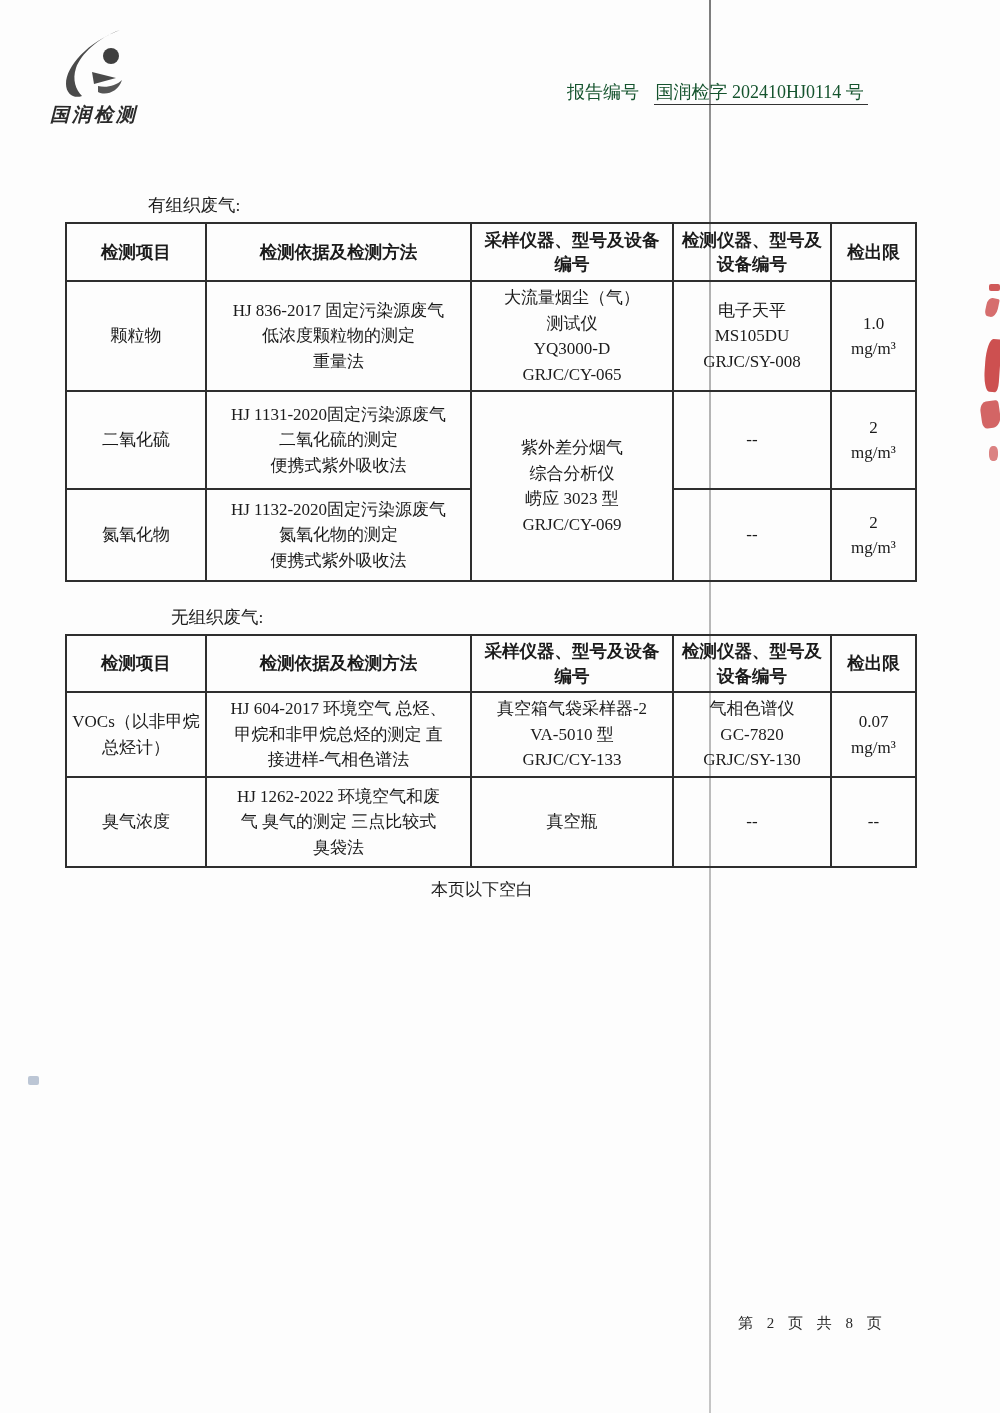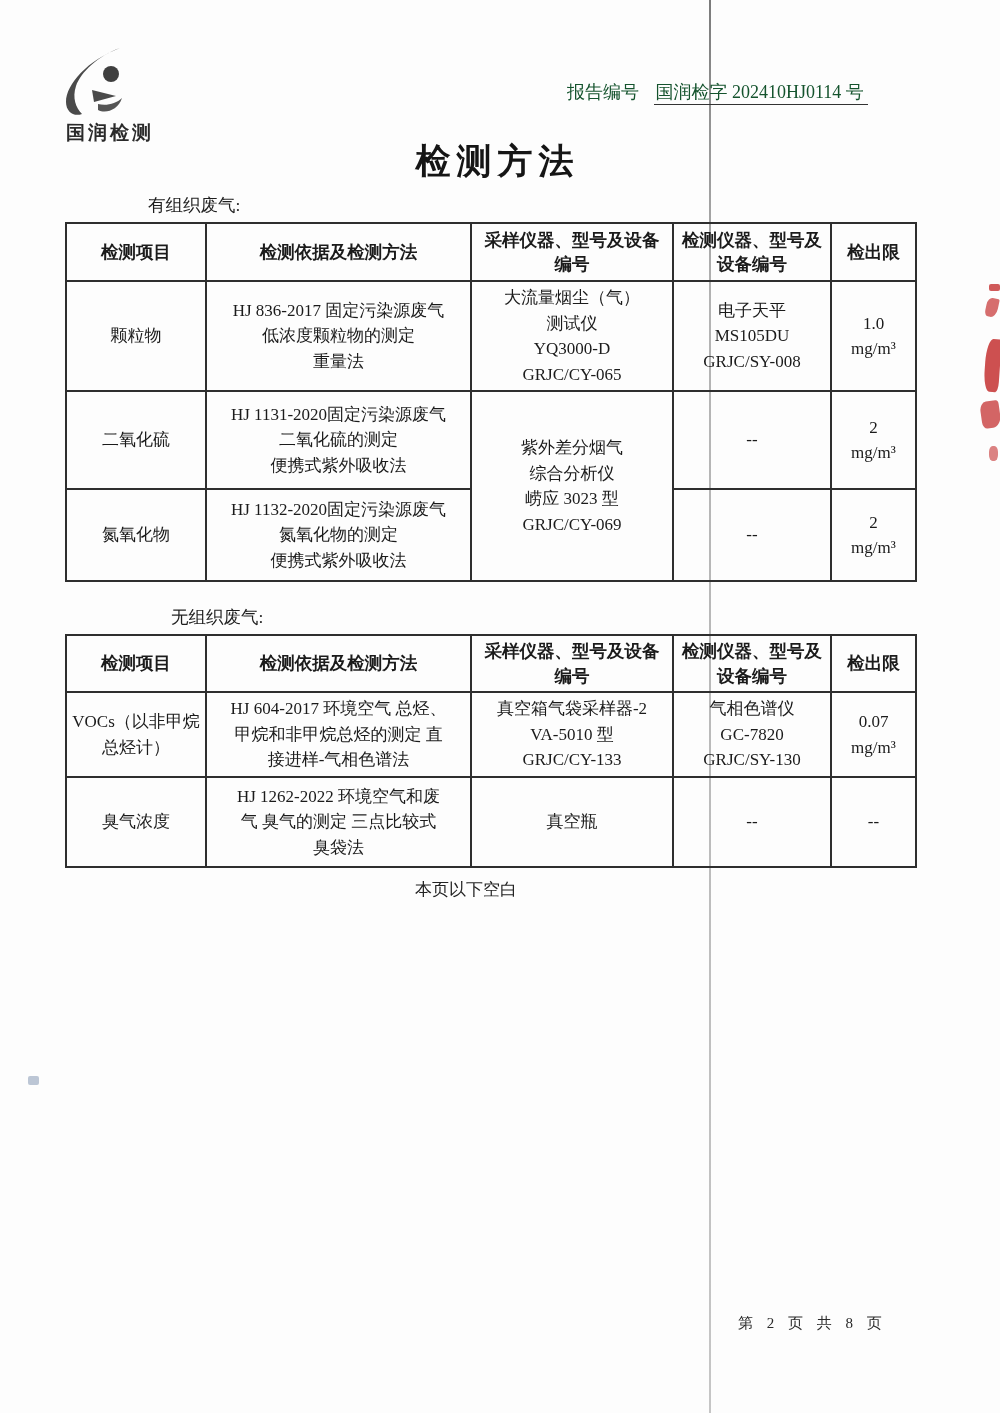--- a/index.html
+++ b/index.html
@@ -14,21 +14,21 @@
     background:#fdfdfd;
     overflow:hidden;
   }
   
   #fold-line{
     position:absolute;left:709px;top:0;width:2px;height:1413px;
     background:linear-gradient(to bottom,#4f4f4f 0px,#6f6f6f 120px,#9a9a9a 300px,#b3b3b3 100%);
     opacity:.75;
   }
   
-  #logo-block{position:absolute;left:50px;top:46px;width:120px;text-align:center;}
+  #logo-block{position:absolute;left:50px;top:28px;width:120px;text-align:left;font-style:italic;}
   #logo-mark{display:block;margin-left:8px;}
   #logo-text{
     display:block;margin-top:2px;
     font-weight:bold;font-size:19px;letter-spacing:3px;color:#2a2a2a;
     font-family:"Liberation Sans","DejaVu Sans",sans-serif;
   }
   #report-line{
     position:absolute;left:567px;top:80px;
     font-size:18px;white-space:nowrap;color:#14532d;
   }
@@ -59,21 +59,21 @@
   .method-table th,.method-table td{
     border:2px solid #2e2e2e;
     text-align:center;vertical-align:middle;
     padding:3px 4px;
     white-space:pre-line;
     line-height:1.5;
   }
   .method-table th{font-weight:bold;font-size:17.5px;line-height:1.4;}
   .sup3{white-space:pre-line;}
   #blank-note{
-    position:absolute;left:0;top:878px;width:932px;
+    position:absolute;left:16px;top:878px;width:932px;
     text-align:center;font-size:17px;color:#222;
   }
   #page-footer{
     position:absolute;left:738px;top:1314px;
     font-size:15px;letter-spacing:5px;color:#2a2a2a;
   }
   
   .stamp-frag{position:absolute;background:#c43131;opacity:.8;}
   #stamp-frag-1{left:989px;top:284px;width:11px;height:7px;border-radius:2px;}
   #stamp-frag-2{left:986px;top:298px;width:12px;height:19px;border-radius:40% 10% 50% 30%;transform:rotate(12deg);opacity:.7;}
@@ -100,21 +100,20 @@
       <path d="M40,58 C48,60 58,58 64,52 C60,64 48,68 40,64 Z" fill="#555555"></path>
     </svg>
     <span id="logo-text">国润检测</span>
   </div>
 
   <div id="report-line">
     <span>报告编号</span>
     <span class="num">国润检字 202410HJ0114 号</span>
   </div>
 
-  <div id="doc-title">检测方法</div>
 
   <div id="sec1-label" class="section-label">有组织废气:</div>
 
   <table id="table1" class="method-table">
     <colgroup>
       <col style="width:140px">
         <col style="width:265px">
         <col style="width:202px">
         <col style="width:158px">
         <col style="width:85px">

